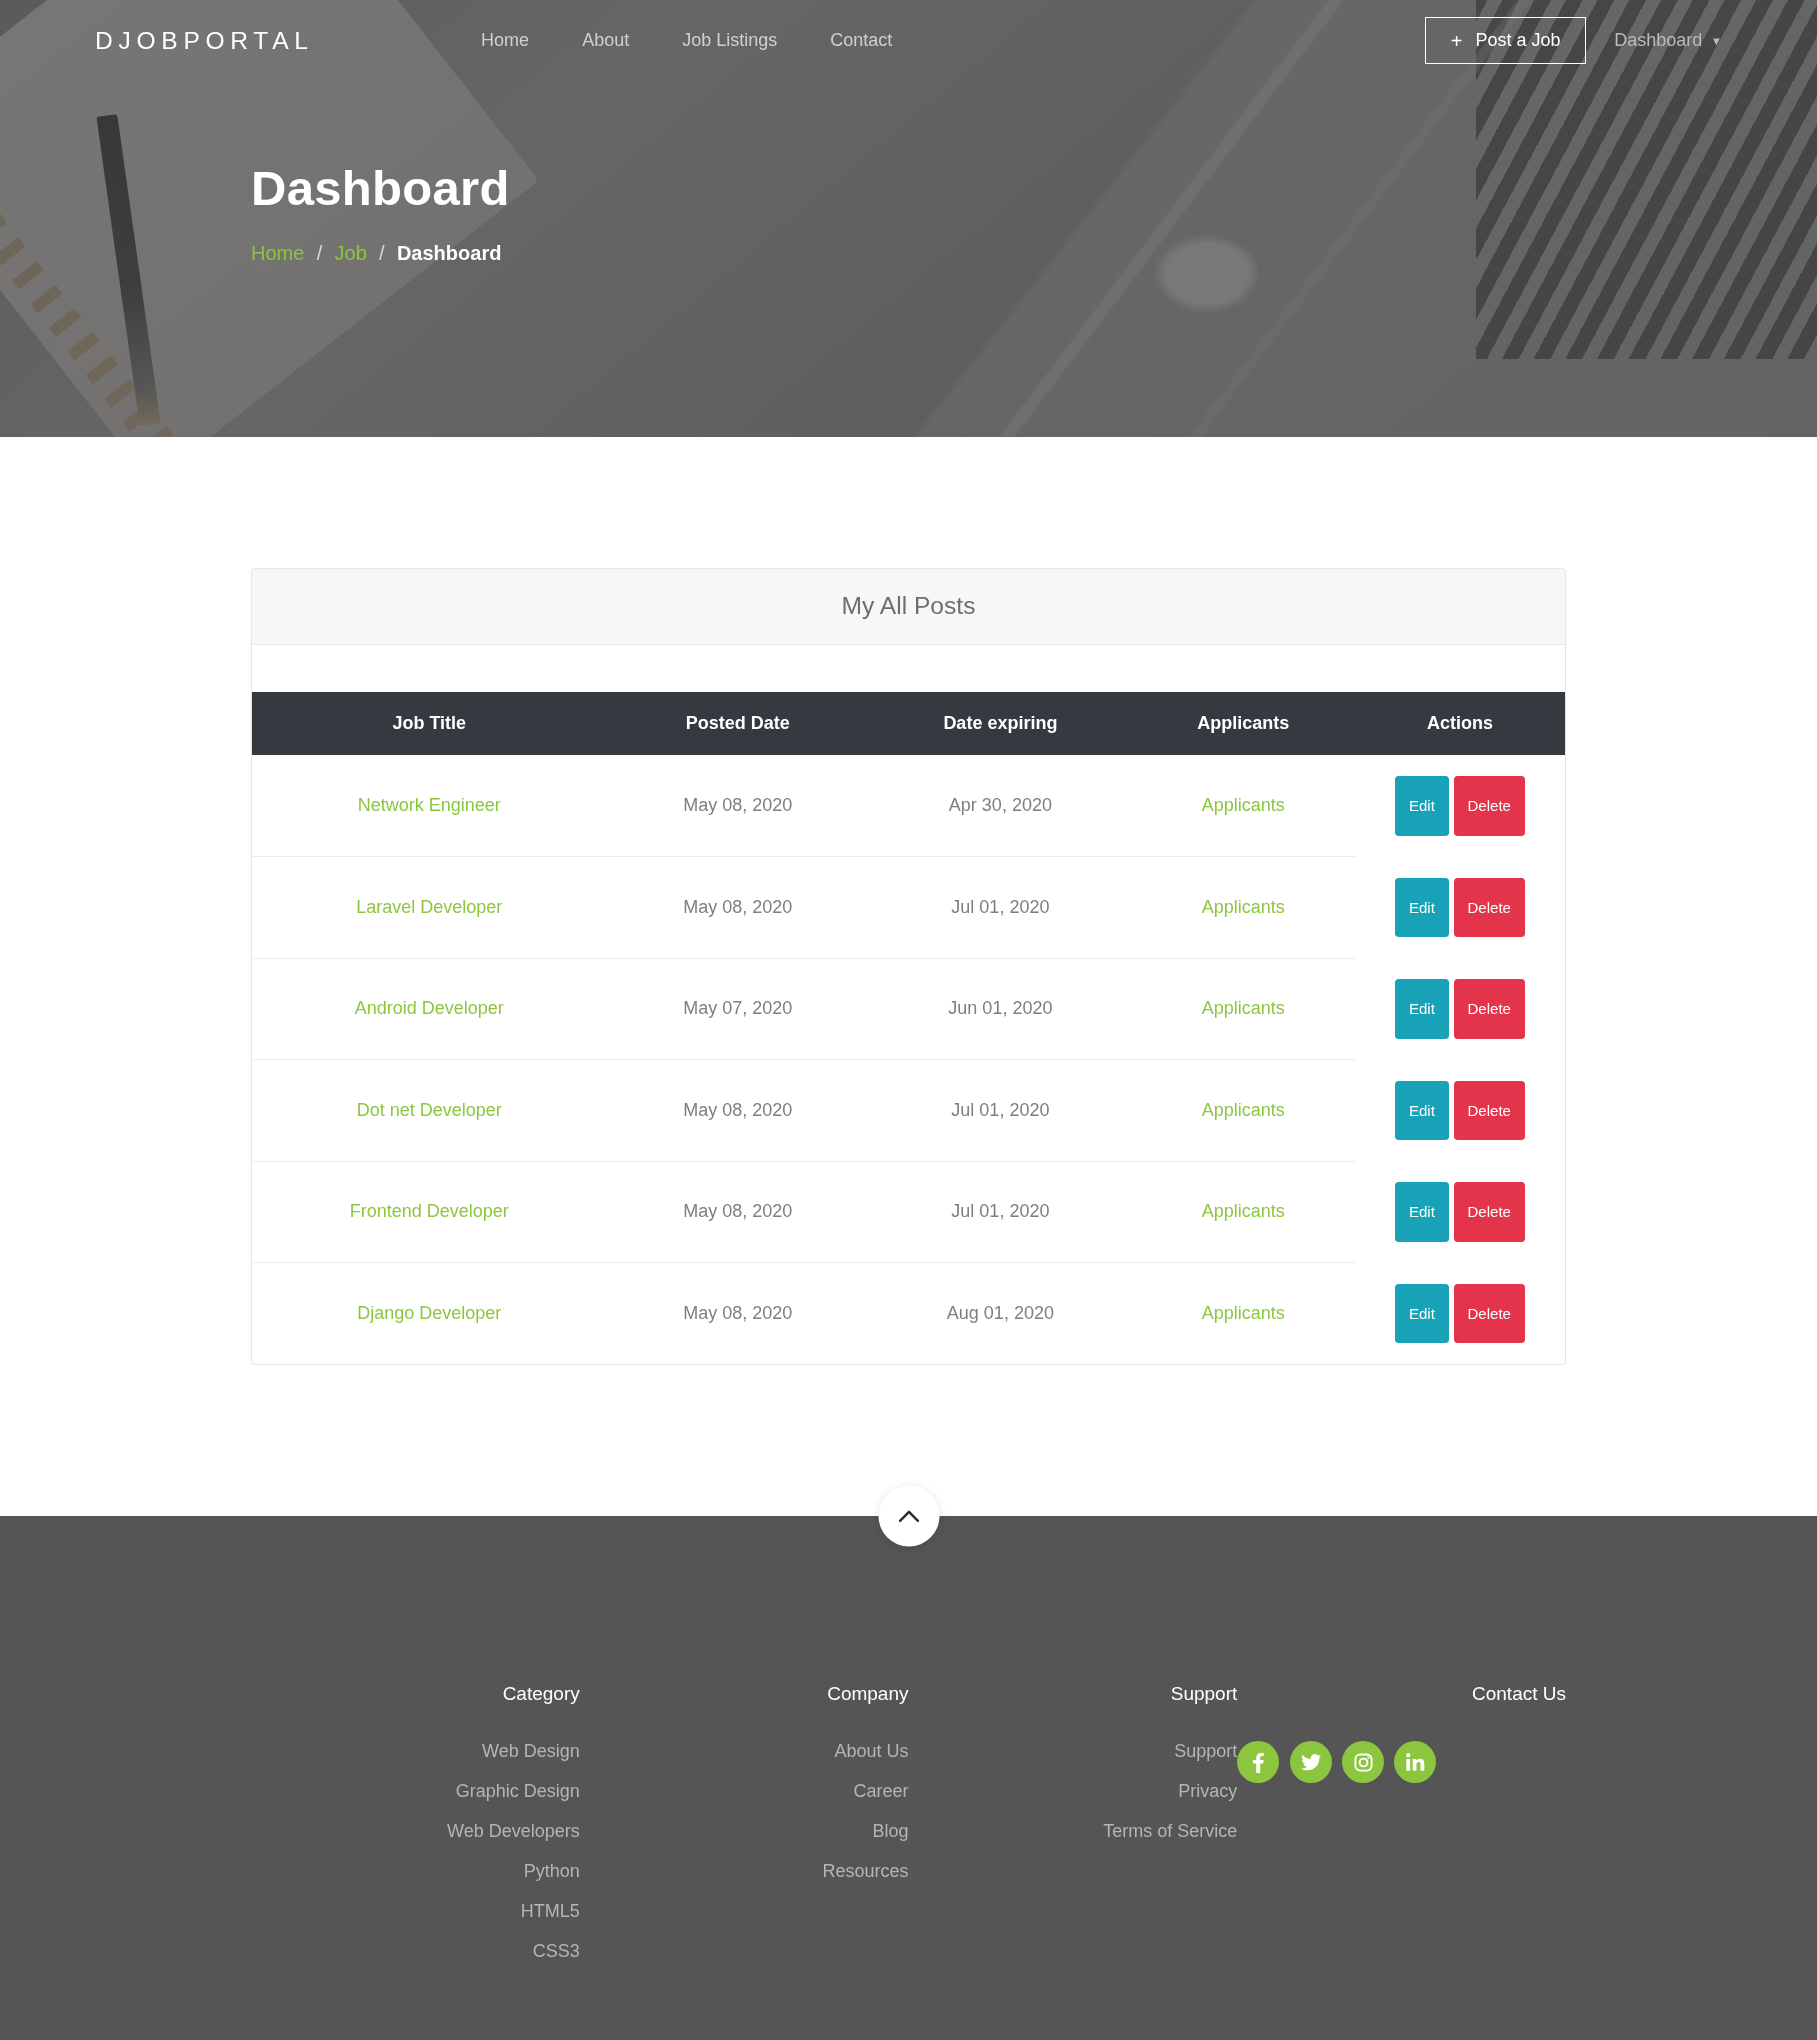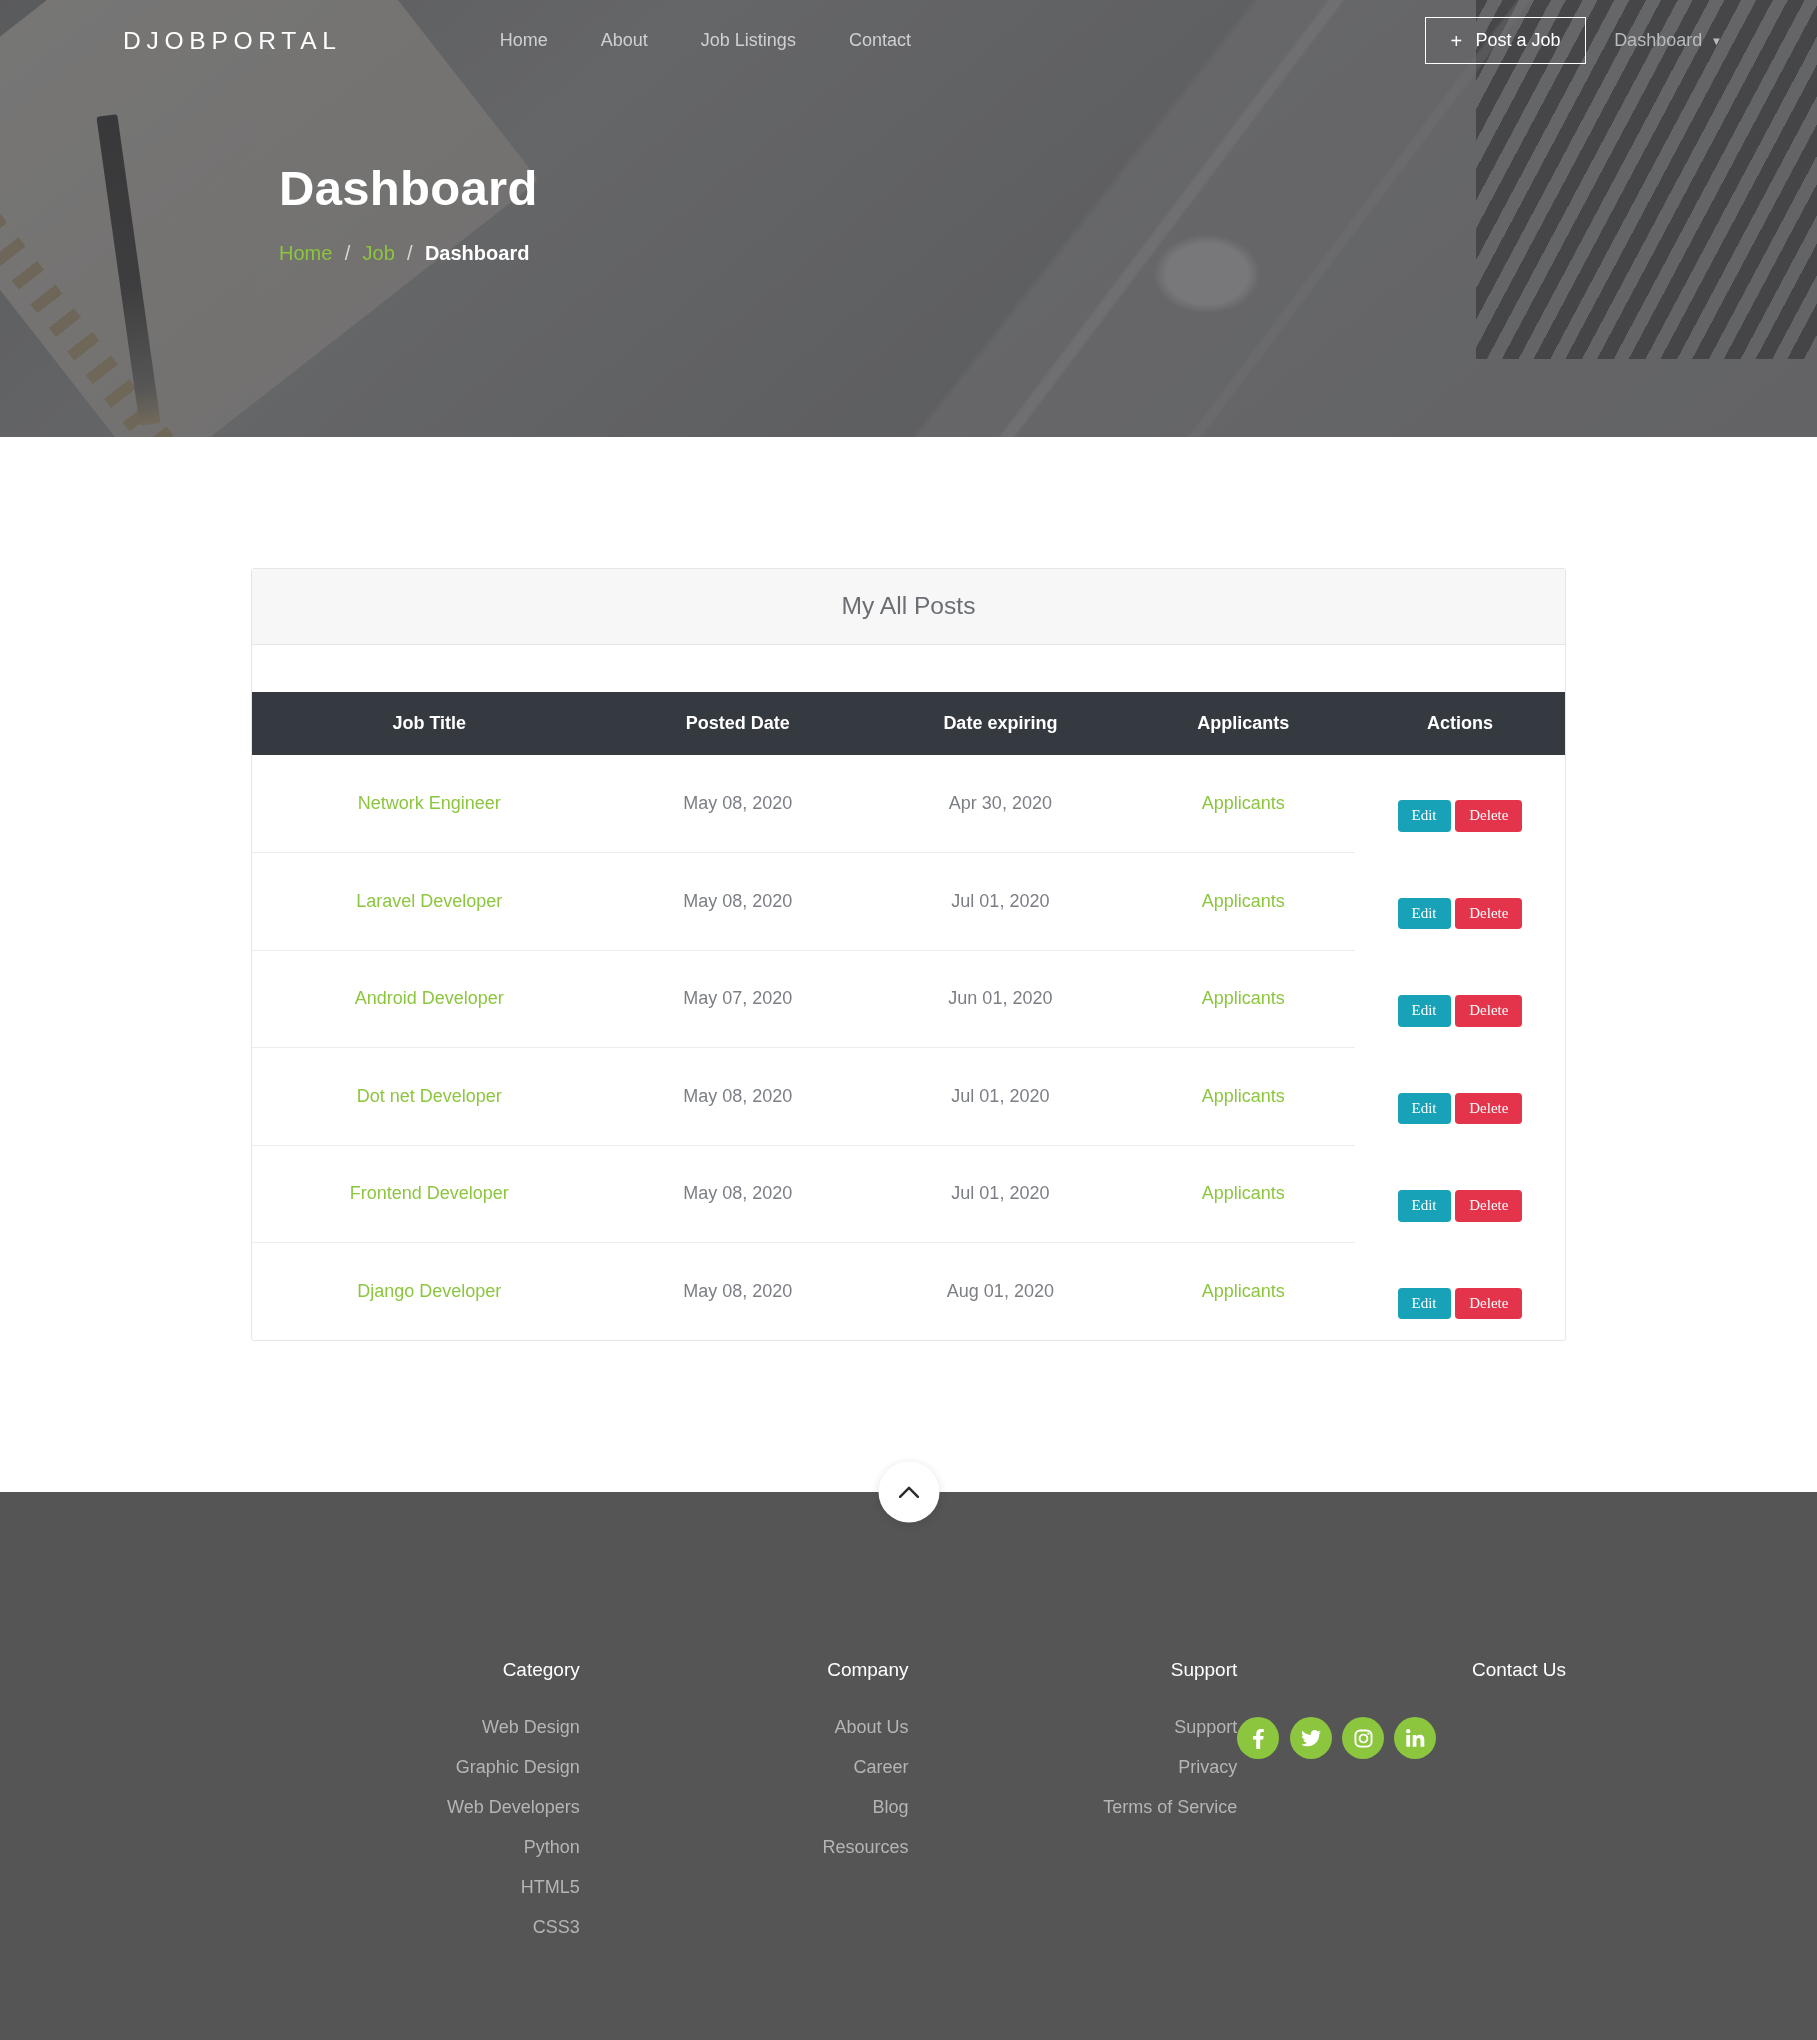--- a/index.html
+++ b/index.html
@@ -10,21 +10,20 @@
     -webkit-font-smoothing:antialiased;
   }
   body { width:1817px; height:2040px; overflow:hidden; position:relative; }
 
   
   .hero {
     position:relative;
     height:437px;
     overflow:hidden;
     background:#14532d;
-    padding-left:28px;
   }
   
   .hero-photo {
     position:absolute; inset:0;
     background:
       
       repeating-linear-gradient(118deg, rgba(20,20,22,.0) 0 13.2px, rgba(20,20,22,.55) 13.2px 28px),
       linear-gradient(128deg, rgba(255,255,255,0) 58%, rgba(190,190,192,.55) 58.4%, rgba(190,190,192,.55) 100%),
       linear-gradient(140deg, #8b8d90 0%, #a9abae 30%, #97999c 58%, #808387 100%);
     background-size:
@@ -200,26 +199,25 @@
   .col-posted{ width:20%; }
   .col-expiring{ width:20%;margin-top:18px; }
   .col-applicants{ width:17%; }
   .col-actions{ width:16%; }
 
   .btn-group{ display:flex; justify-content:center; gap:4.7px; }
   .btn{
     border:none;
     color:#ffffff;
     font-size:15px;
-    padding:6px 14px;
+    padding:20px 14px;
     border-radius:3.8px;
     cursor:pointer;
-    font-family:Liberation Serif, serif;
+    font-family:Liberation Sans, sans-serif;
     line-height:1.3;
-    margin-top:24px;
   }
   .btn-edit{ background:#17a2b8; }
   .btn-delete{ background:#e3344b; }
 
   
   .footer-wrap{ position:relative; background:#555555; }
   .to-top{
     position:absolute;
     left:50%; top:0;
     transform:translate(-50%,-50%);

